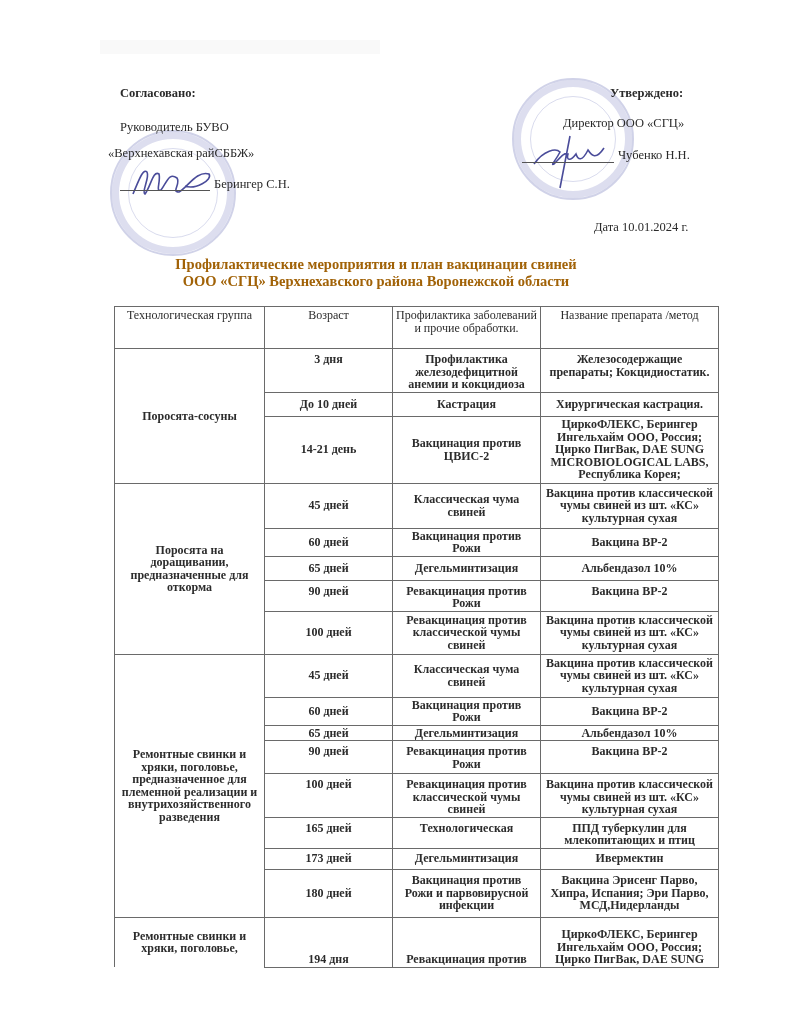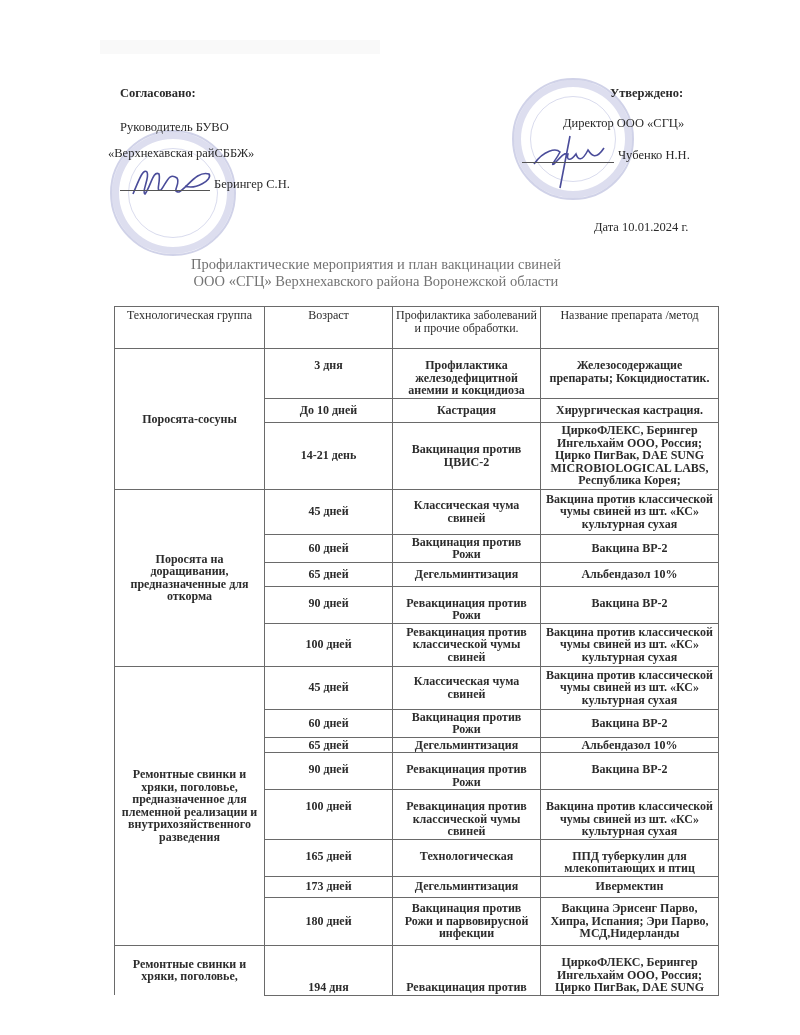--- a/index.html
+++ b/index.html
@@ -17,34 +17,34 @@
       box-shadow: inset 0 0 0 6px rgba(255,255,255,0), inset 0 0 0 7px rgba(120,125,190,0.25);
     }
     .stamp::after {
       content: ""; position: absolute; left: 16px; top: 16px; right: 16px; bottom: 16px;
       border-radius: 50%; border: 1px solid rgba(120,125,190,0.28);
     }
     .sig-line { position: absolute; height: 1px; background: #555; }
 
     .title {
       position: absolute; left: 0; width: 752px; text-align: center;
-      font-weight: normal; font-size: 14.5px; line-height: 18px; color: #737373;
+      font-weight: bold; font-size: 14.5px; line-height: 18px; color: #a16207;
     }
 
     table.plan {
       position: absolute; left: 114px; top: 306px; width: 604px;
       border-collapse: collapse; table-layout: fixed;
       font-size: 12px; line-height: 12.5px;
     }
     table.plan td, table.plan th {
       border: 1px solid #6a6a6a; text-align: center; vertical-align: middle;
       padding: 1px 3px; font-weight: bold; color: #2c2c2c; overflow: hidden;
     }
     table.plan th { vertical-align: top; font-weight: normal; padding-top: 2px; }
-    table.plan td.top { vertical-align: top; padding-top: 10px; }
+    table.plan td.top { vertical-align: top; padding-top: 4px; }
     .cut-bottom { border-bottom: none !important; }
   </style>
 </head>
 <body>
 
 <div class="abs" style="left:100px;top:40px;width:280px;height:14px;background:rgba(0,0,0,0.025);"></div>
 
 <div class="stamp" style="left:110px;top:130px;width:122px;height:122px;"></div>
 <div class="stamp" style="left:512px;top:78px;width:118px;height:118px;"></div>
 

